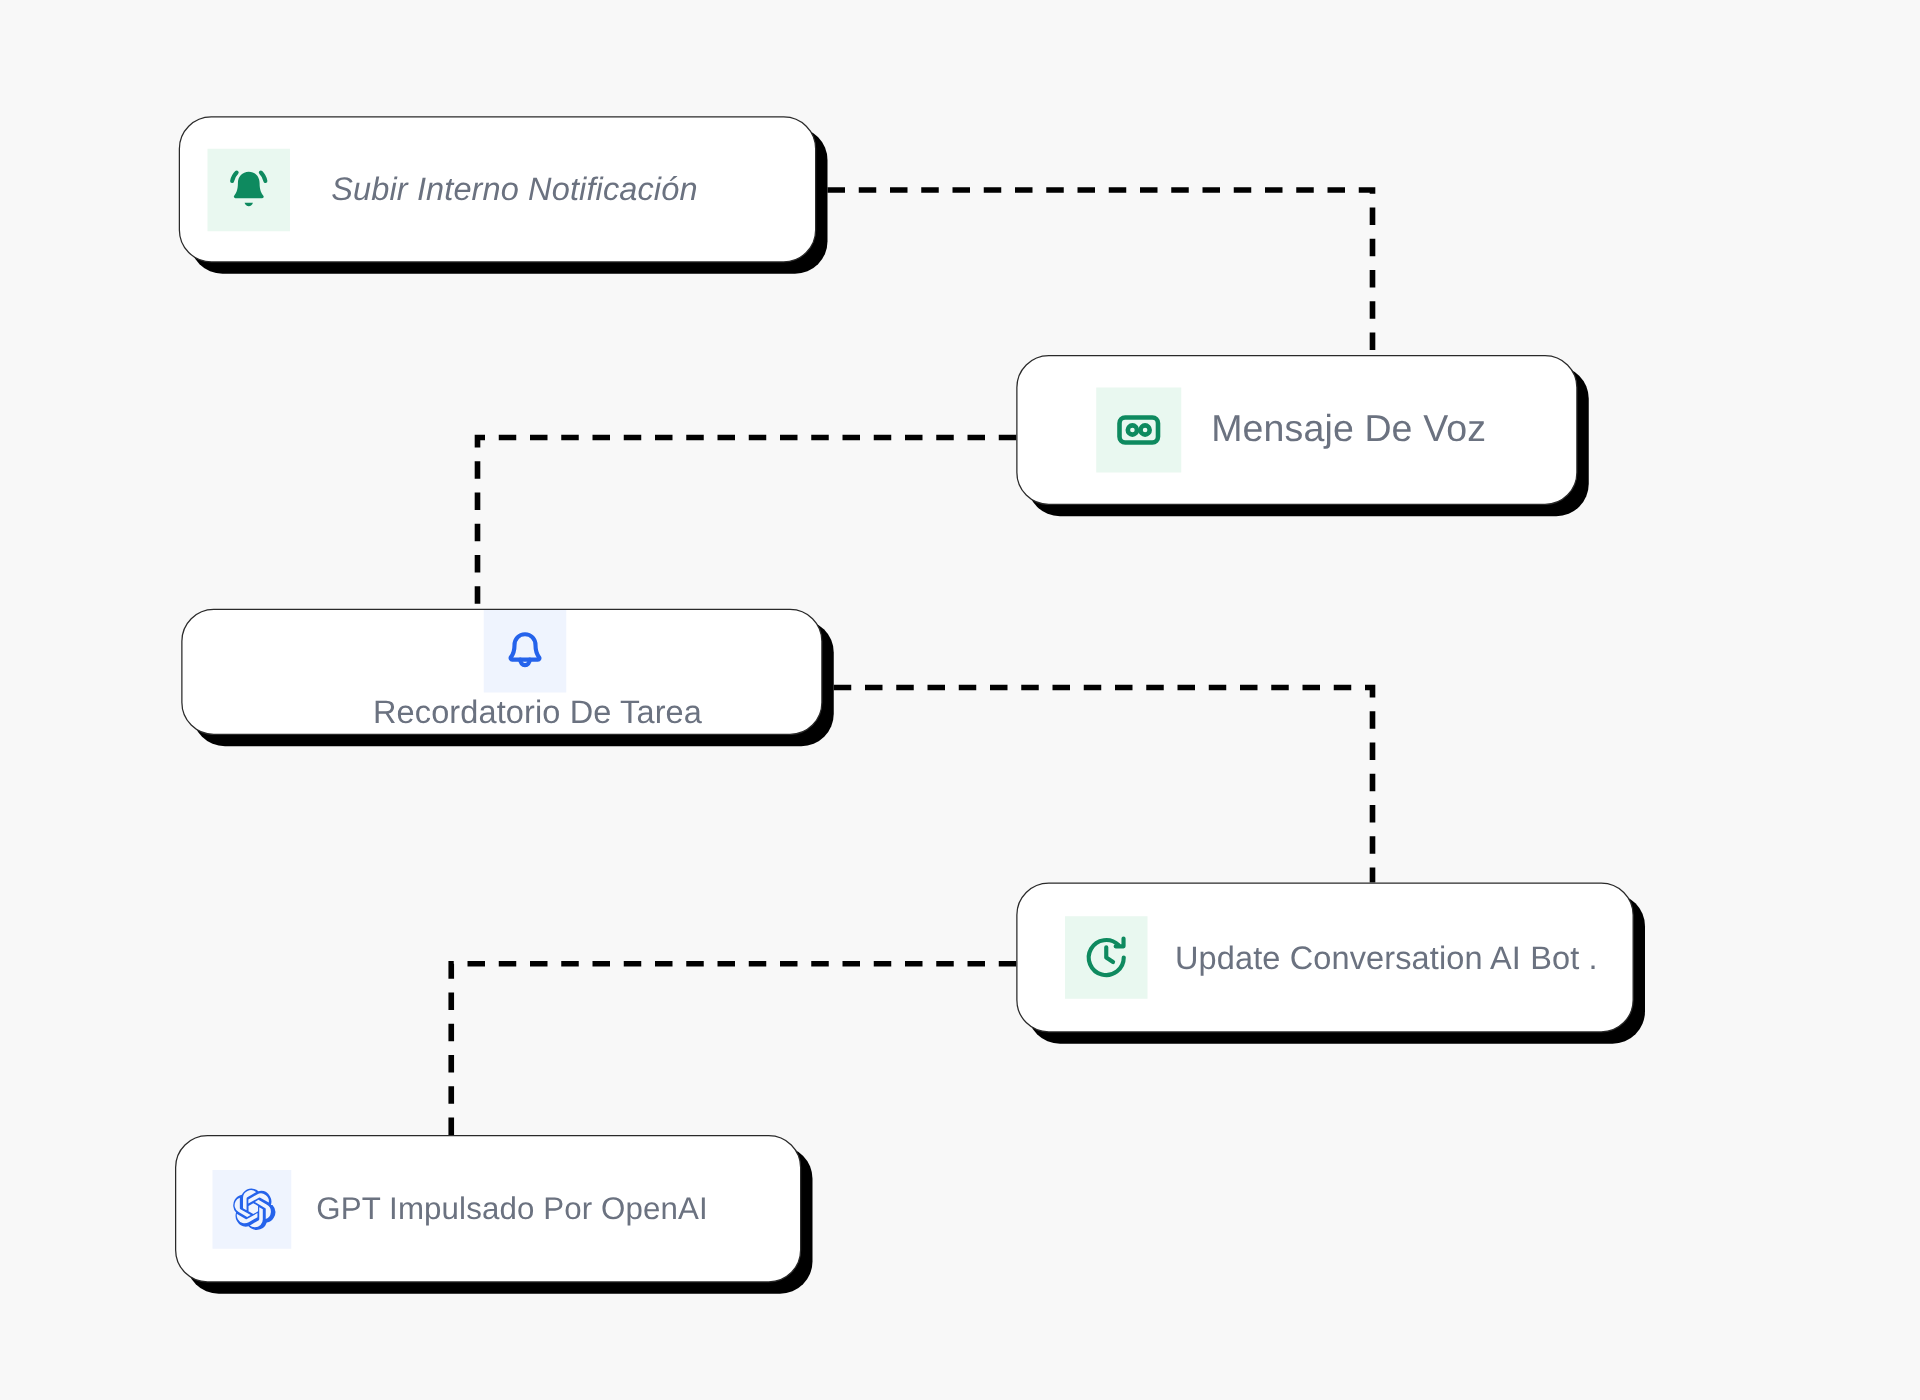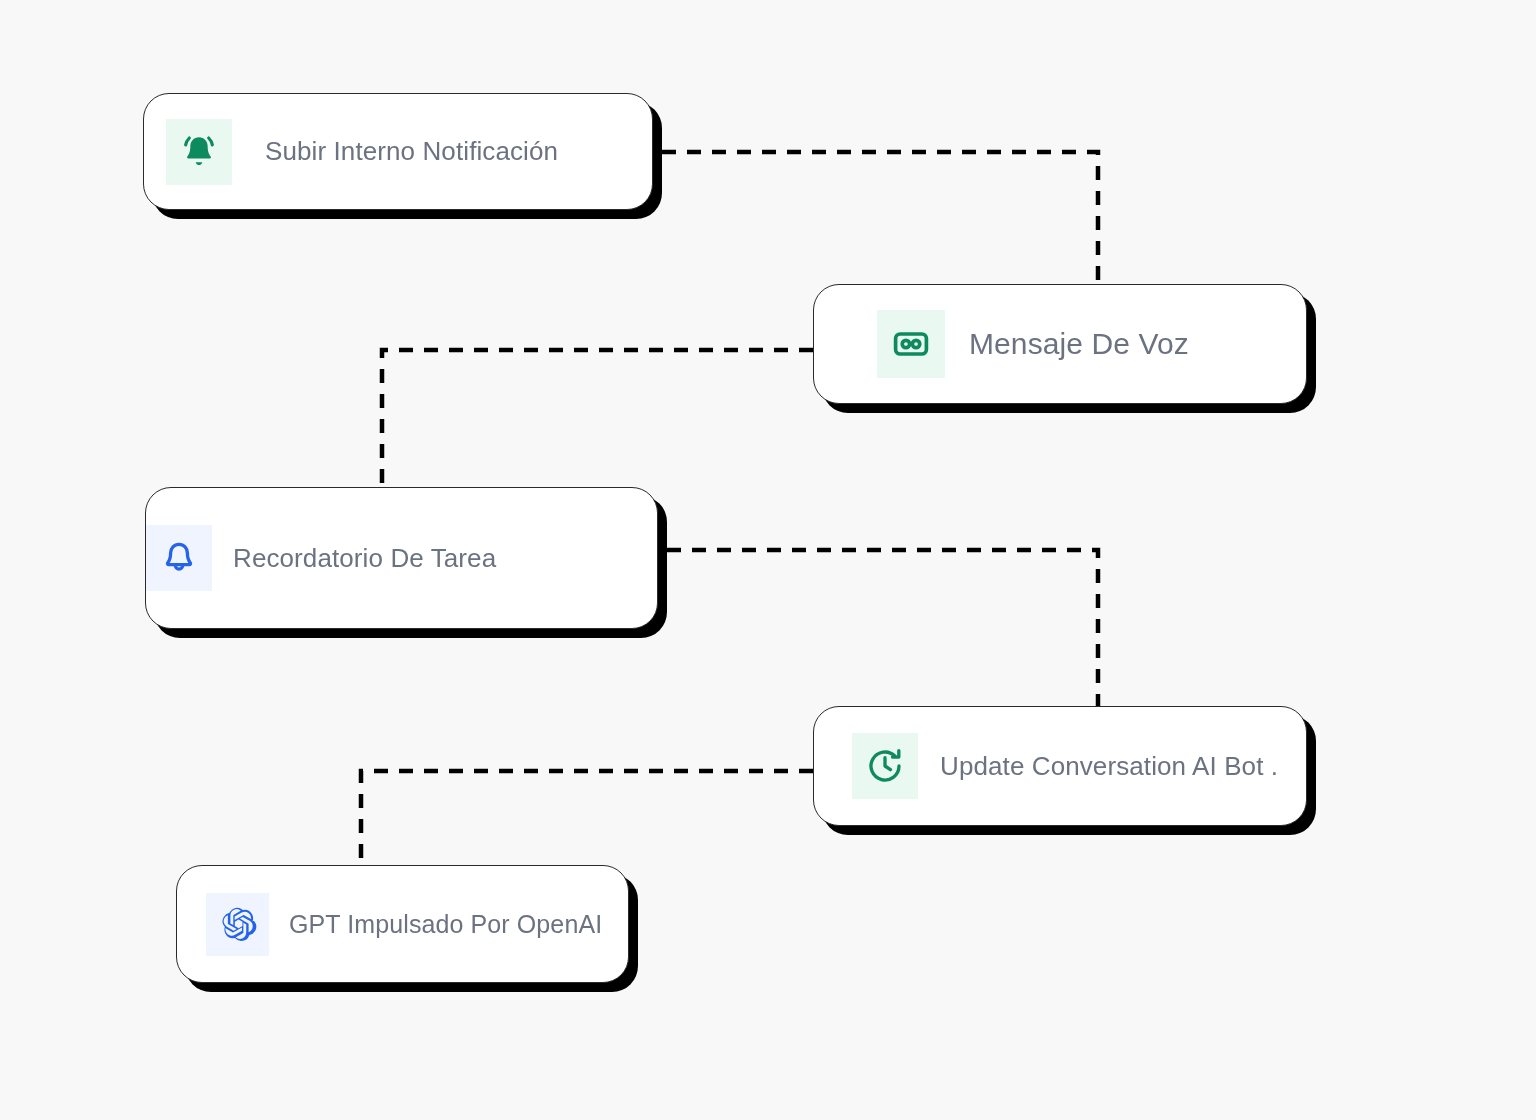--- a/index.html
+++ b/index.html
@@ -49,43 +49,46 @@
   .node-label {
     white-space: nowrap;
     color: #6B7280;
     letter-spacing: 0.1px;
   }
 
   
   #node-upload-internal-notification {
     left: 143px; top: 93px; width: 510px; height: 117px;
     padding-left: 22px;
+    font-style: italic;
   }
   #node-upload-internal-notification .node-icon {
     width: 66px; height: 66px; background: #E9F8F0;
   }
   #node-upload-internal-notification .node-label {
     font-size: 26px; margin-left: 33px;
   }
 
   
   #node-voice-message {
-    left: 813px; top: 284px; width: 494px; height: 120px;
+    left: 813px; top: 284px; width: 449px; height: 120px;
     padding-left: 63px;
   }
   #node-voice-message .node-icon {
     width: 68px; height: 68px; background: #E9F8F0;
   }
   #node-voice-message .node-label {
     font-size: 30px; margin-left: 24px;
   }
 
   
   #node-task-reminder {
-    left: 145px; top: 487px; width: 513px; height: 142px;
+    left: 145px; top: 487px; width: 513px; height: 101px;
+    padding-left: 36px;
+    flex-direction: column;
   }
   #node-task-reminder .node-icon {
     width: 66px; height: 66px; background: #EFF4FE;
   }
   #node-task-reminder .node-label {
     font-size: 26px; margin-left: 21px;
   }
 
   
   #node-update-conversation-ai-bot {
@@ -94,23 +97,22 @@
   }
   #node-update-conversation-ai-bot .node-icon {
     width: 66px; height: 66px; background: #E9F8F0;
   }
   #node-update-conversation-ai-bot .node-label {
     font-size: 26px; margin-left: 22px;
   }
 
   
   #node-gpt-powered-by-openai {
-    left: 140px; top: 865px; width: 453px; height: 118px;
+    left: 140px; top: 908px; width: 501px; height: 118px;
     padding-left: 29px;
-    margin-left: 36px;
   }
   #node-gpt-powered-by-openai .node-icon {
     width: 63px; height: 63px; background: #EFF4FE;
   }
   #node-gpt-powered-by-openai .node-label {
     font-size: 25px; margin-left: 20px;
   }
 </style>
 </head>
 <body style="background: rgb(248, 248, 248);">

